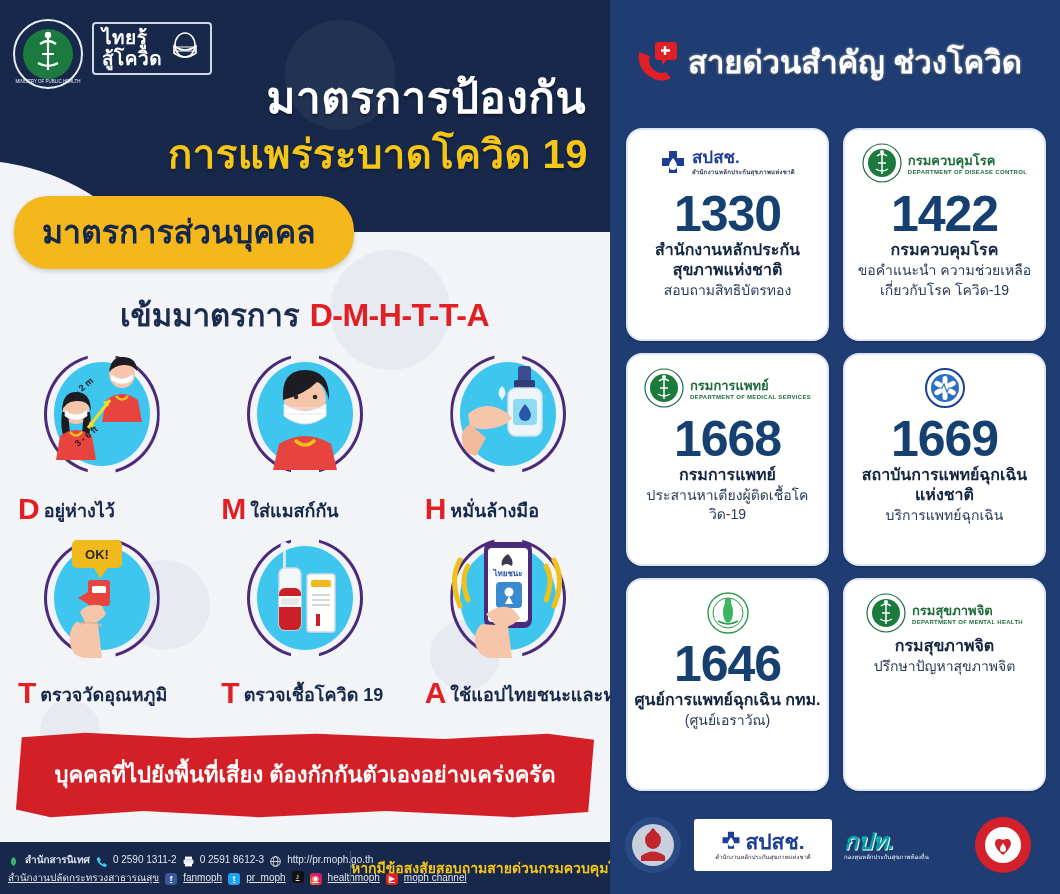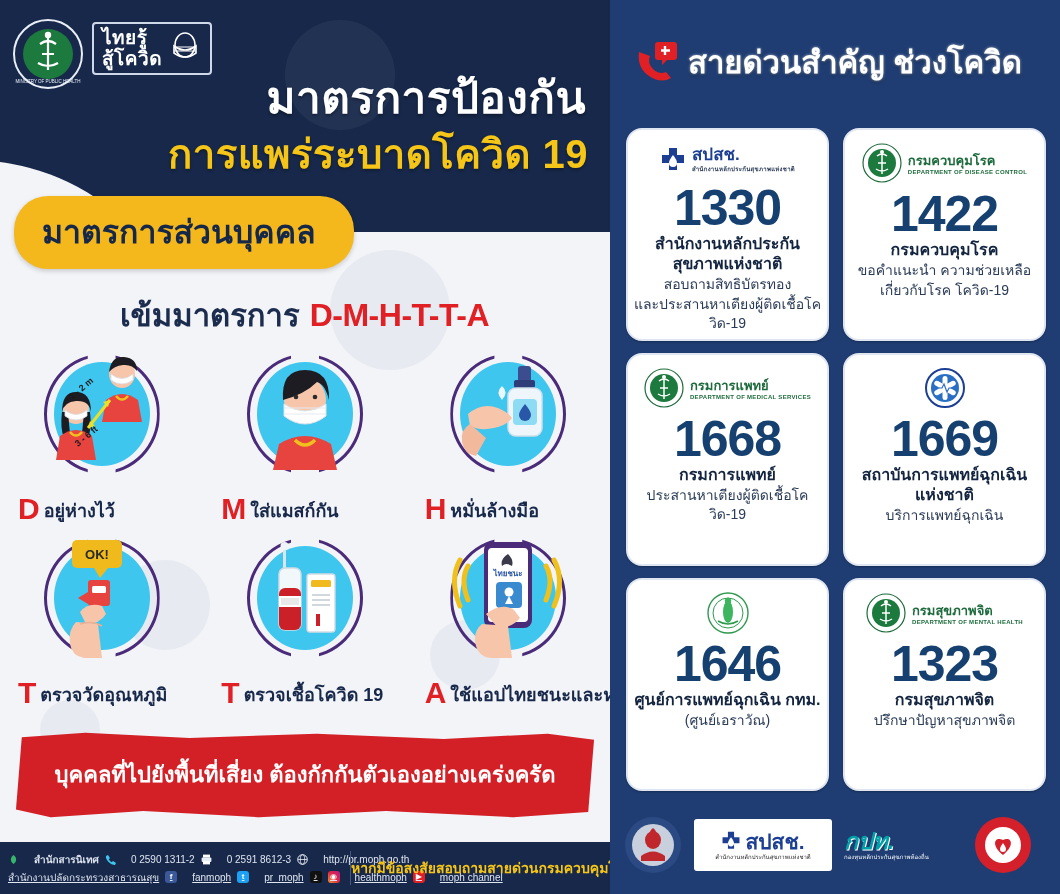--- a/index.html
+++ b/index.html
@@ -121,21 +121,21 @@
   .rb2 { font-size:22px; font-weight:bold; line-height:32px; }
   .rb2 .y { color:#f5c518; font-size:26px; letter-spacing:-.5px;}
 
   .left-footer {
     position:absolute; left:0; bottom:0; width:610px; height:52px;
     background:#17284a; display:flex; align-items:center;
   }
   .lf-left { width:350px; padding-left:8px; color:#dfe5f0; }
   .lf-r1,.lf-r2 { display:flex; align-items:center; gap:6px; font-size:10px; line-height:15px; white-space:nowrap;}
   .lf-r2 { margin-top:3px;text-decoration:underline; }
-  .chip { display:inline-flex; align-items:center; gap:15px; }
+  .chip { display:inline-flex; align-items:flex-end; gap:6px; }
   .sq { width:12px; height:12px; border-radius:3px; display:inline-block; flex:0 0 12px;
         font-size:8px; color:#fff; text-align:center; line-height:12px; font-weight:bold;}
   .fb{ background:#3b5998; } .tw{ background:#1da1f2;} .tk{ background:#111;}
   .ig{ background:linear-gradient(45deg,#f09433,#dc2743,#bc1888);} .yt{ background:#e02024;}
   .lf-right {
     flex:1; border-left:1px solid #45587e; height:34px;
     display:flex; align-items:center; justify-content:center;
     color:#f5c518; font-size:14px; font-weight:bold; white-space:nowrap;
   }
 
@@ -472,21 +472,20 @@
             <path d="M13 8 q4 5 4 8 a4 4 0 0 1 -8 0 q0 -3 4 -8z" fill="#fff"></path>
           </svg>
           <div>
             <span class="logo-name" style="color:#1c3f94;font-size:17px;">สปสช.</span>
             <span class="logo-sub" style="color:#2a3b57;">สำนักงานหลักประกันสุขภาพแห่งชาติ</span>
           </div>
         </div>
         <div class="card-num">1330</div>
         <div class="card-org">สำนักงานหลักประกันสุขภาพแห่งชาติ</div>
         <div class="card-desc">สอบถามสิทธิบัตรทอง</div>
-        <div class="card-desc">และประสานหาเตียงผู้ติดเชื้อโควิด-19</div>
       </div>
 
       <div class="card">
         <div class="card-logo">
           <svg width="40" height="40" viewBox="0 0 40 40">
             <circle cx="20" cy="20" r="19" fill="none" stroke="#1d6b3c" stroke-width="1.2"></circle>
             <circle cx="20" cy="20" r="14" fill="#1d7a3e"></circle>
             <path d="M20 9 v22 M15 13 q5 -4 10 0 M16 20 h8 M14 26 q6 4 12 0" stroke="#fff" stroke-width="1.5" fill="none"></path>
             <circle cx="20" cy="9" r="2" fill="#fff"></circle>
           </svg>
@@ -558,21 +557,20 @@
             <circle cx="20" cy="20" r="19" fill="none" stroke="#1d6b3c" stroke-width="1.2"></circle>
             <circle cx="20" cy="20" r="14" fill="#1d7a3e"></circle>
             <path d="M20 9 v22 M15 13 q5 -4 10 0 M16 20 h8 M14 26 q6 4 12 0" stroke="#fff" stroke-width="1.5" fill="none"></path>
             <circle cx="20" cy="9" r="2" fill="#fff"></circle>
           </svg>
           <div>
             <span class="logo-name">กรมสุขภาพจิต</span>
             <span class="logo-sub">DEPARTMENT OF MENTAL HEALTH</span>
           </div>
         </div>
-        <div class="card-num">1323</div>
         <div class="card-org">กรมสุขภาพจิต</div>
         <div class="card-desc">ปรึกษาปัญหาสุขภาพจิต</div>
       </div>
     </div>
 
     <div class="bottom-logos">
       <svg class="bl-circle" viewBox="0 0 58 58">
         <circle cx="29" cy="29" r="28" fill="#2b4a84"></circle>
         <circle cx="29" cy="29" r="21" fill="#c8cfdd"></circle>
         <ellipse cx="29" cy="24" rx="8" ry="9" fill="#c0272d"></ellipse>

